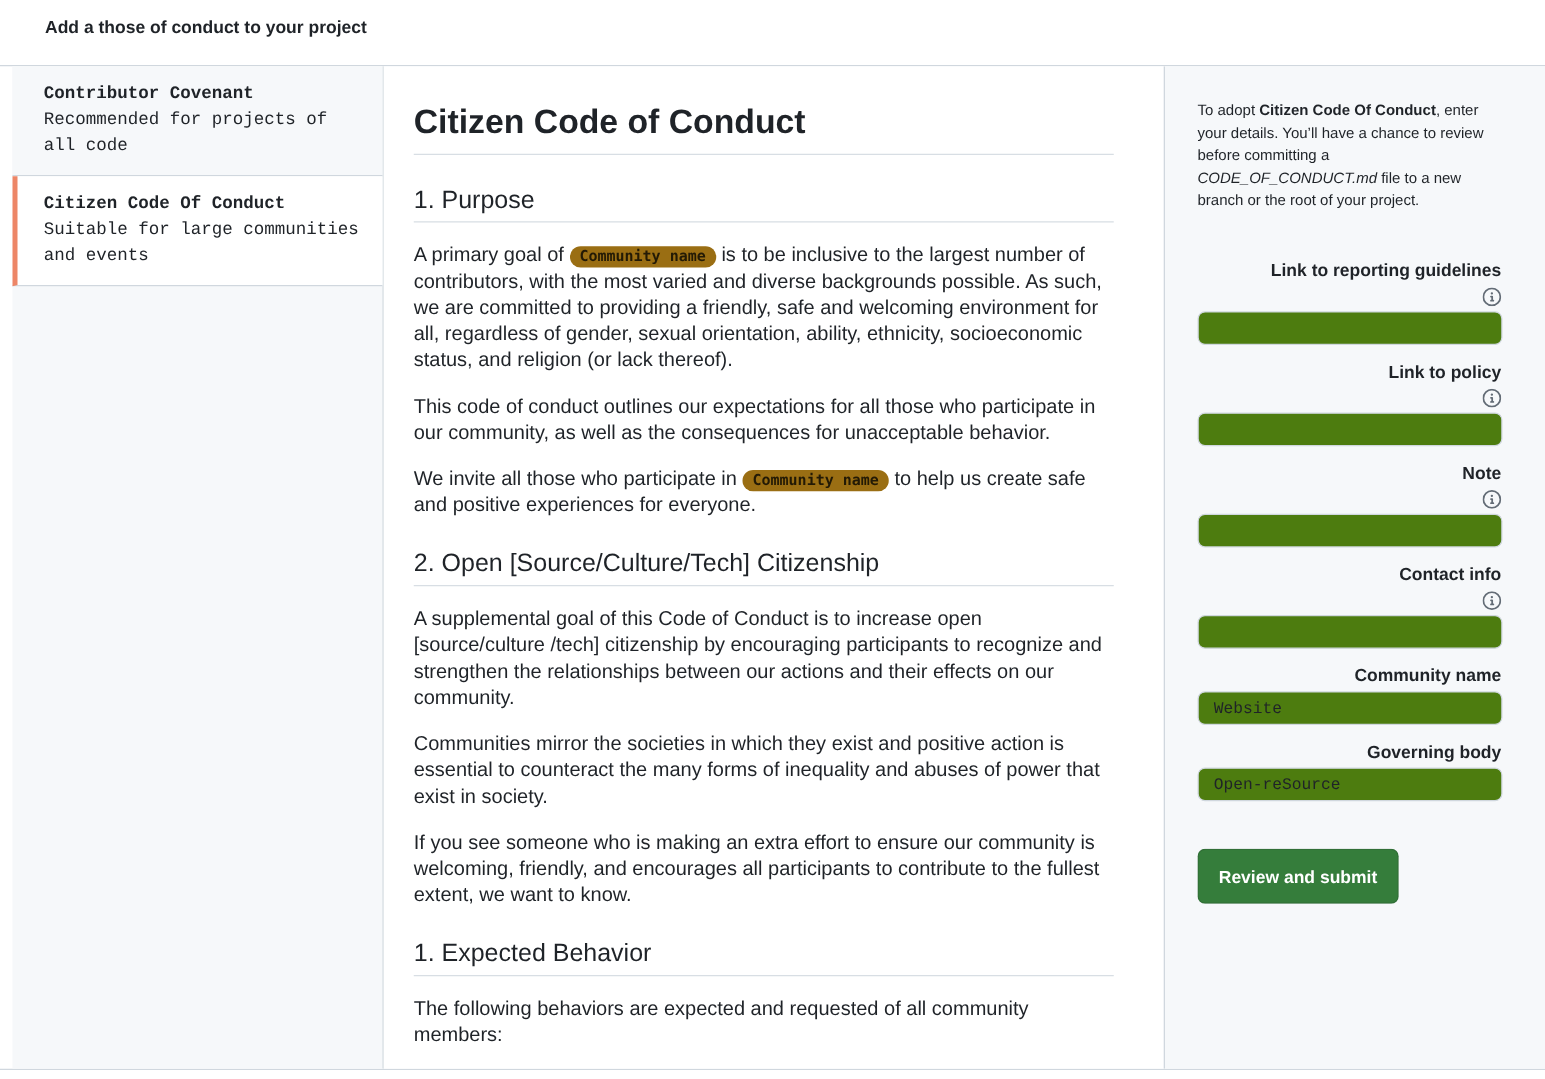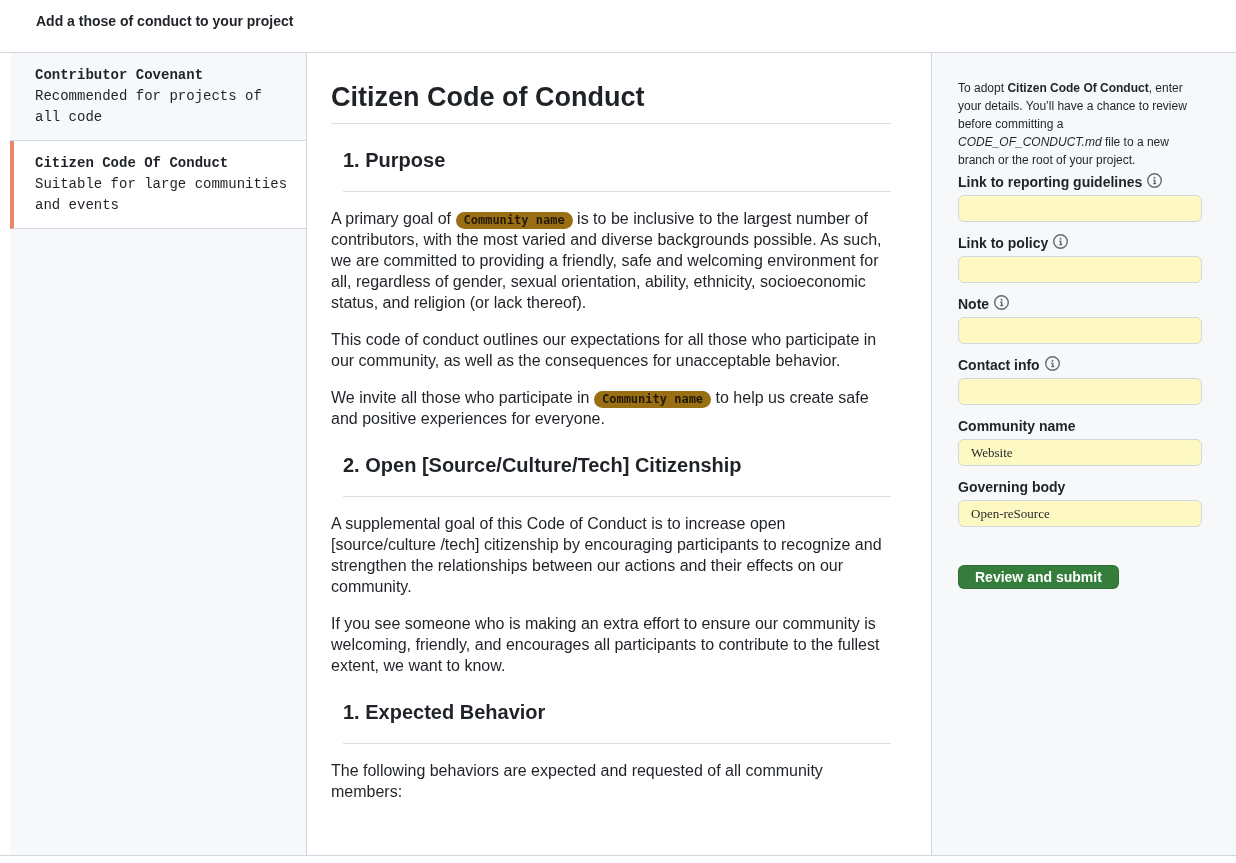--- a/index.html
+++ b/index.html
@@ -25,34 +25,34 @@
   
   .picker{position:absolute;left:10px;top:0;bottom:0;width:297px;background:var(--panel-bg);border-right:1px solid var(--border);}
   .opt{padding:12px 16px 12px 25px;border-bottom:1px solid var(--border);background:var(--panel-bg);cursor:pointer;font-family:Liberation Mono, monospace;}
   .opt.selected{background:#fff;border-left:4px solid var(--accent);padding-left:21px;}
   .opt-title{font-size:14px;font-weight:700;line-height:21px;}
   .opt-sub{font-size:14px;line-height:21px;}
 
   
   .preview{position:absolute;left:307px;top:0;bottom:0;width:624px;background:#fff;overflow:hidden;padding:28px 40px 0 24px;}
   .preview h1{font-size:27px;font-weight:700;line-height:32px;padding-bottom:10px;border-bottom:1px solid var(--rule);}
-  .preview h2{font-size:20px;font-weight:700;line-height:24px;margin-top:24px;padding-bottom:19px;border-bottom:1px solid var(--rule);margin-left:12px;}
+  .preview h2{font-size:20px;font-weight:400;line-height:24px;margin-top:24px;padding-bottom:5px;border-bottom:1px solid var(--rule);}
   .preview p{font-size:16px;line-height:21px;margin-top:16px;}
   .badge{display:inline-block;font-family:"DejaVu Sans Mono","Liberation Mono",monospace;font-size:12px;font-weight:700;line-height:17px;padding:0 8px;border-radius:9px;background:var(--badge-bg);color:var(--badge-text);vertical-align:baseline;}
 
   
   .panel{position:absolute;left:931px;right:0;top:0;bottom:0;background:var(--panel-bg);border-left:1px solid var(--border);padding:26px 35px 0 26px;}
-  .intro{font-size:12px;line-height:18px;margin-bottom:4px;}
+  .intro{font-size:12px;line-height:18px;margin-bottom:38px;}
   .intro .bold{font-weight:700;}
   .intro .italic{font-style:italic;}
   .group{margin-bottom:12px;}
-  .lbl{display:flex;align-items:flex-start;gap:5px;font-size:14px;font-weight:700;line-height:18px;margin-bottom:4px;}
+  .lbl{display:flex;align-items:flex-end;gap:5px;font-size:14px;font-weight:700;line-height:18px;margin-bottom:4px;flex-direction:column;}
   .lbl svg{flex:none;color:var(--muted);}
-  .inp{display:block;width:244px;height:27px;border:1px solid var(--border);border-radius:6px;background:#fef9c3;padding:0 12px;font-size:13px;color:var(--text);font-family:Liberation Serif, serif;}
-  .submit{margin-top:26px;height:24px;padding:0 16px;border-radius:6px;border:1px solid rgba(27,31,36,0.15);background:var(--green);color:#fff;font-size:14px;font-weight:700;font-family:"Liberation Sans",sans-serif;cursor:pointer;}
+  .inp{display:block;width:244px;height:27px;border:1px solid var(--border);border-radius:6px;background:#4d7c0f;padding:0 12px;font-size:13px;color:var(--text);font-family:Liberation Mono, monospace;}
+  .submit{margin-top:26px;height:44px;padding:0 16px;border-radius:6px;border:1px solid rgba(27,31,36,0.15);background:var(--green);color:#fff;font-size:14px;font-weight:700;font-family:"Liberation Sans",sans-serif;cursor:pointer;}
 </style>
 </head>
 <body>
 
 <header class="topbar">
   <h1>Add a those of conduct to your project</h1>
 </header>
 
 <div class="layout">
   <aside class="picker" id="picker">
@@ -68,20 +68,21 @@
 
   <main class="preview">
     <article id="doc">
         <h1>Citizen Code of Conduct</h1>
         <h2>1. Purpose</h2>
         <p><span>A primary goal of </span><span class="badge">Community name</span><span> is to be inclusive to the largest number of contributors, with the most varied and diverse backgrounds possible. As such, we are committed to providing a friendly, safe and welcoming environment for all, regardless of gender, sexual orientation, ability, ethnicity, socioeconomic status, and religion (or lack thereof).</span></p>
         <p><span>This code of conduct outlines our expectations for all those who participate in our community, as well as the consequences for unacceptable behavior.</span></p>
         <p><span>We invite all those who participate in </span><span class="badge">Community name</span><span> to help us create safe and positive experiences for everyone.</span></p>
         <h2>2. Open [Source/Culture/Tech] Citizenship</h2>
         <p><span>A supplemental goal of this Code of Conduct is to increase open [source/culture /tech] citizenship by encouraging participants to recognize and strengthen the relationships between our actions and their effects on our community.</span></p>
+        <p><span>Communities mirror the societies in which they exist and positive action is essential to counteract the many forms of inequality and abuses of power that exist in society.</span></p>
         <p><span>If you see someone who is making an extra effort to ensure our community is welcoming, friendly, and encourages all participants to contribute to the fullest extent, we want to know.</span></p>
         <h2>1. Expected Behavior</h2>
         <p><span>The following behaviors are expected and requested of all community members:</span></p>
       </article>
   </main>
 
   <aside class="panel">
     <p class="intro" id="intro"><span>To adopt </span><span class="bold">Citizen Code Of Conduct</span><span>, enter your details. You’ll have a chance to review before committing a </span><span class="italic">CODE_OF_CONDUCT.md</span><span> file to a new branch or the root of your project.</span></p>
     <div id="form">
         <div class="group">

